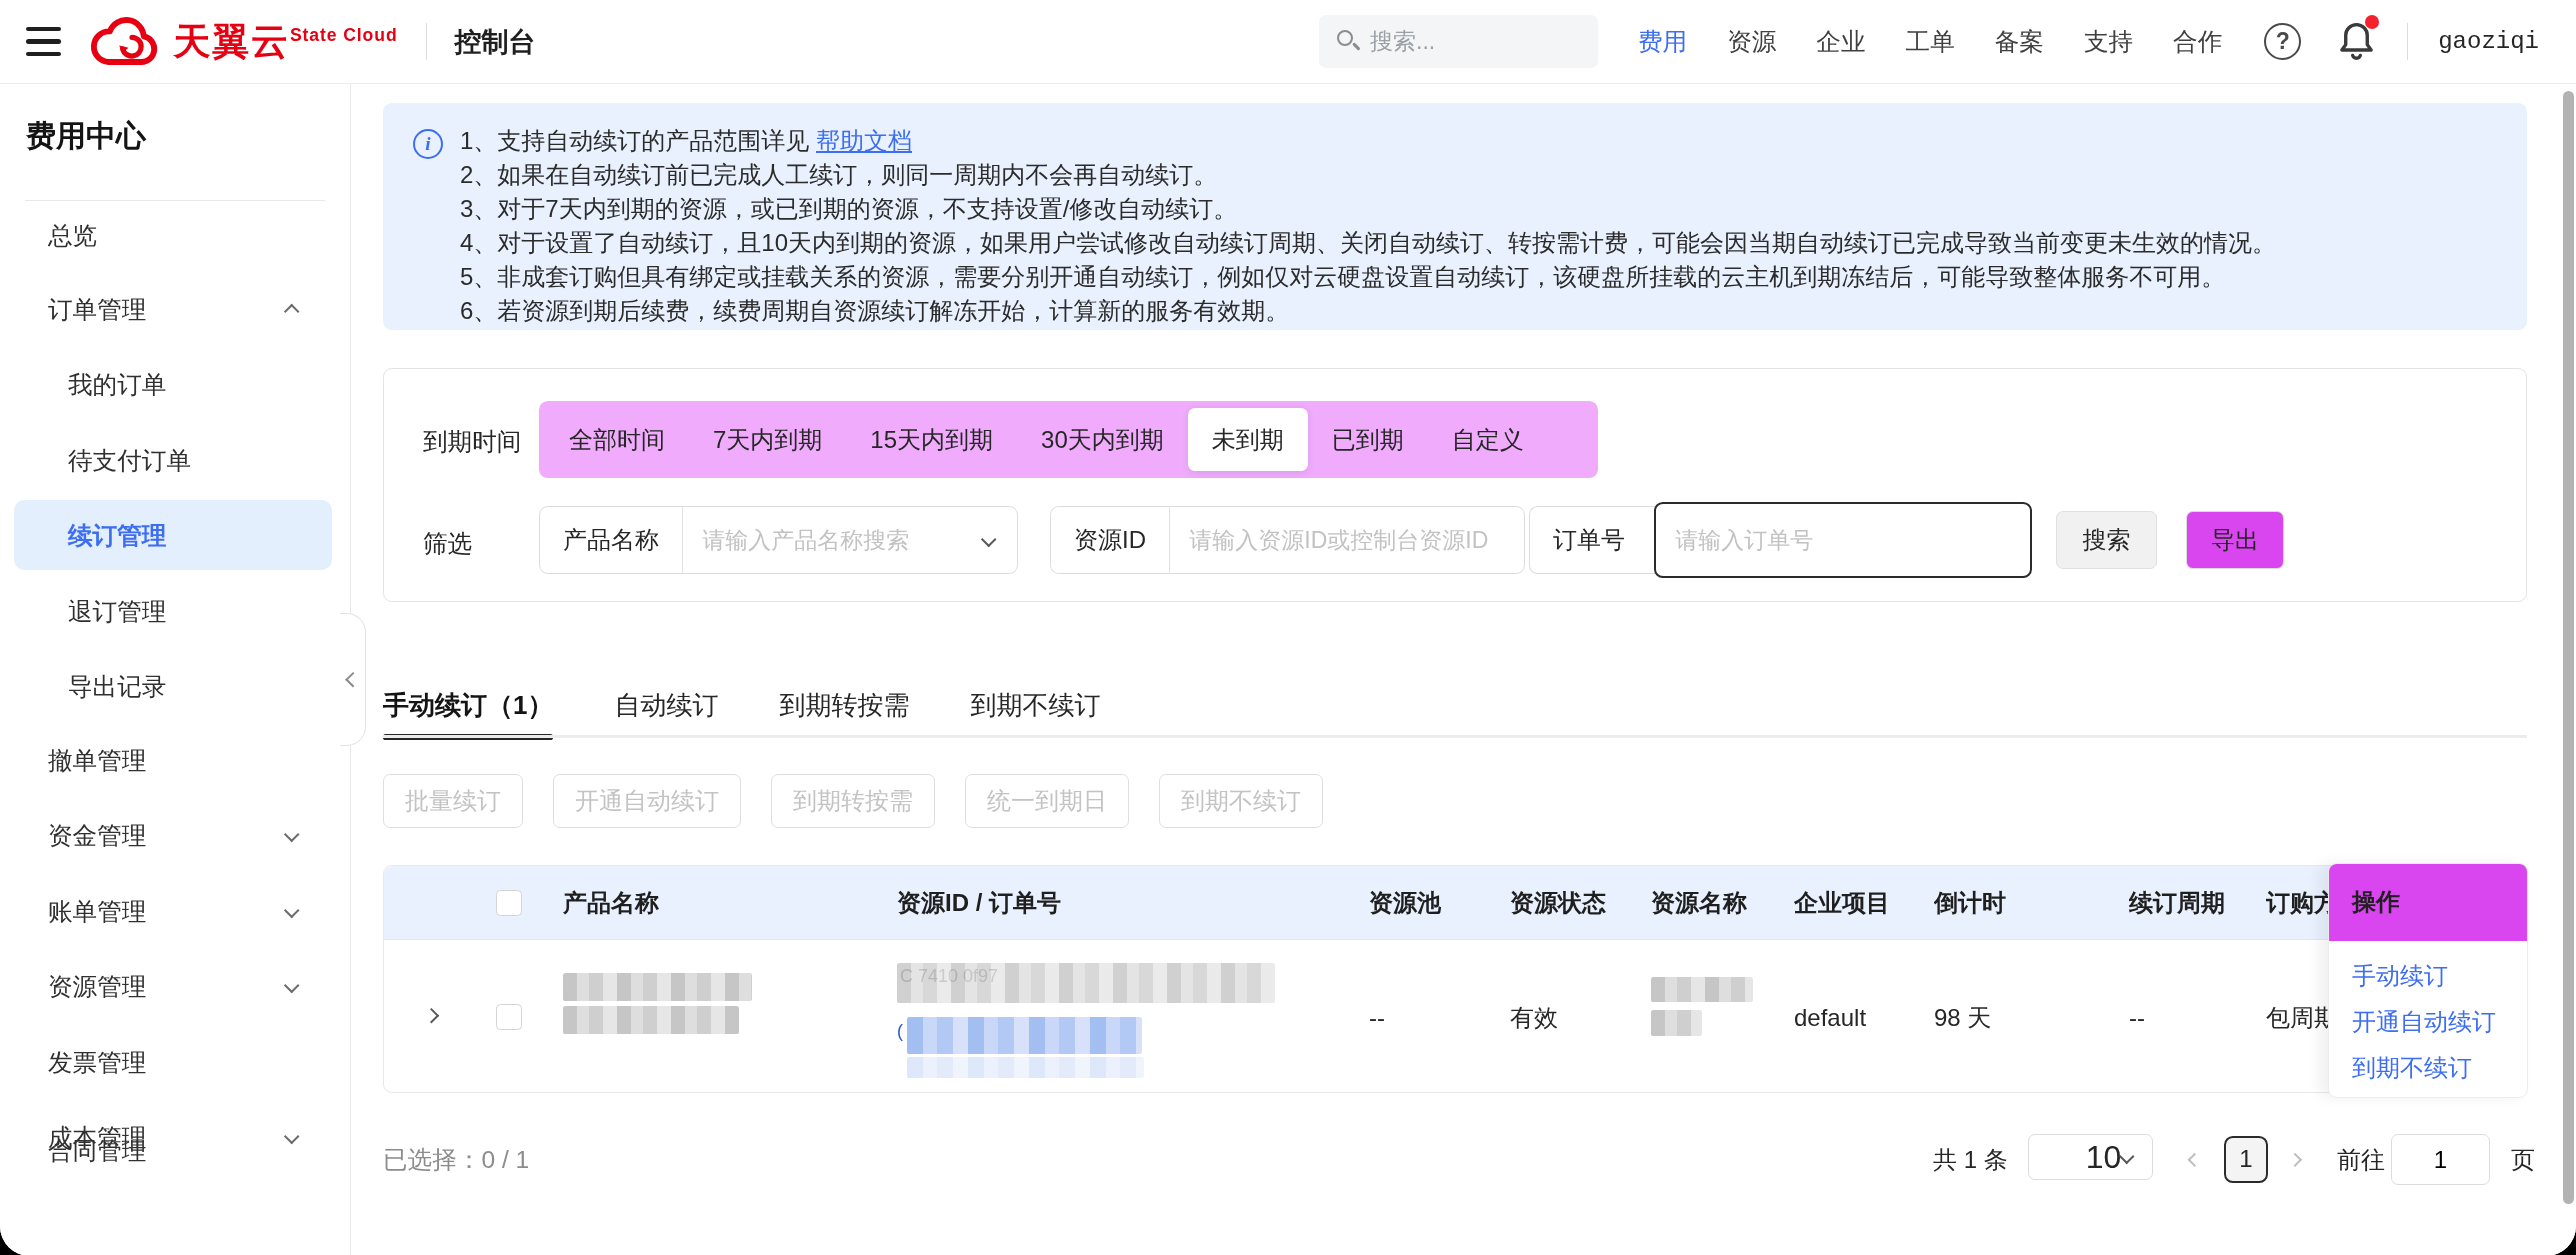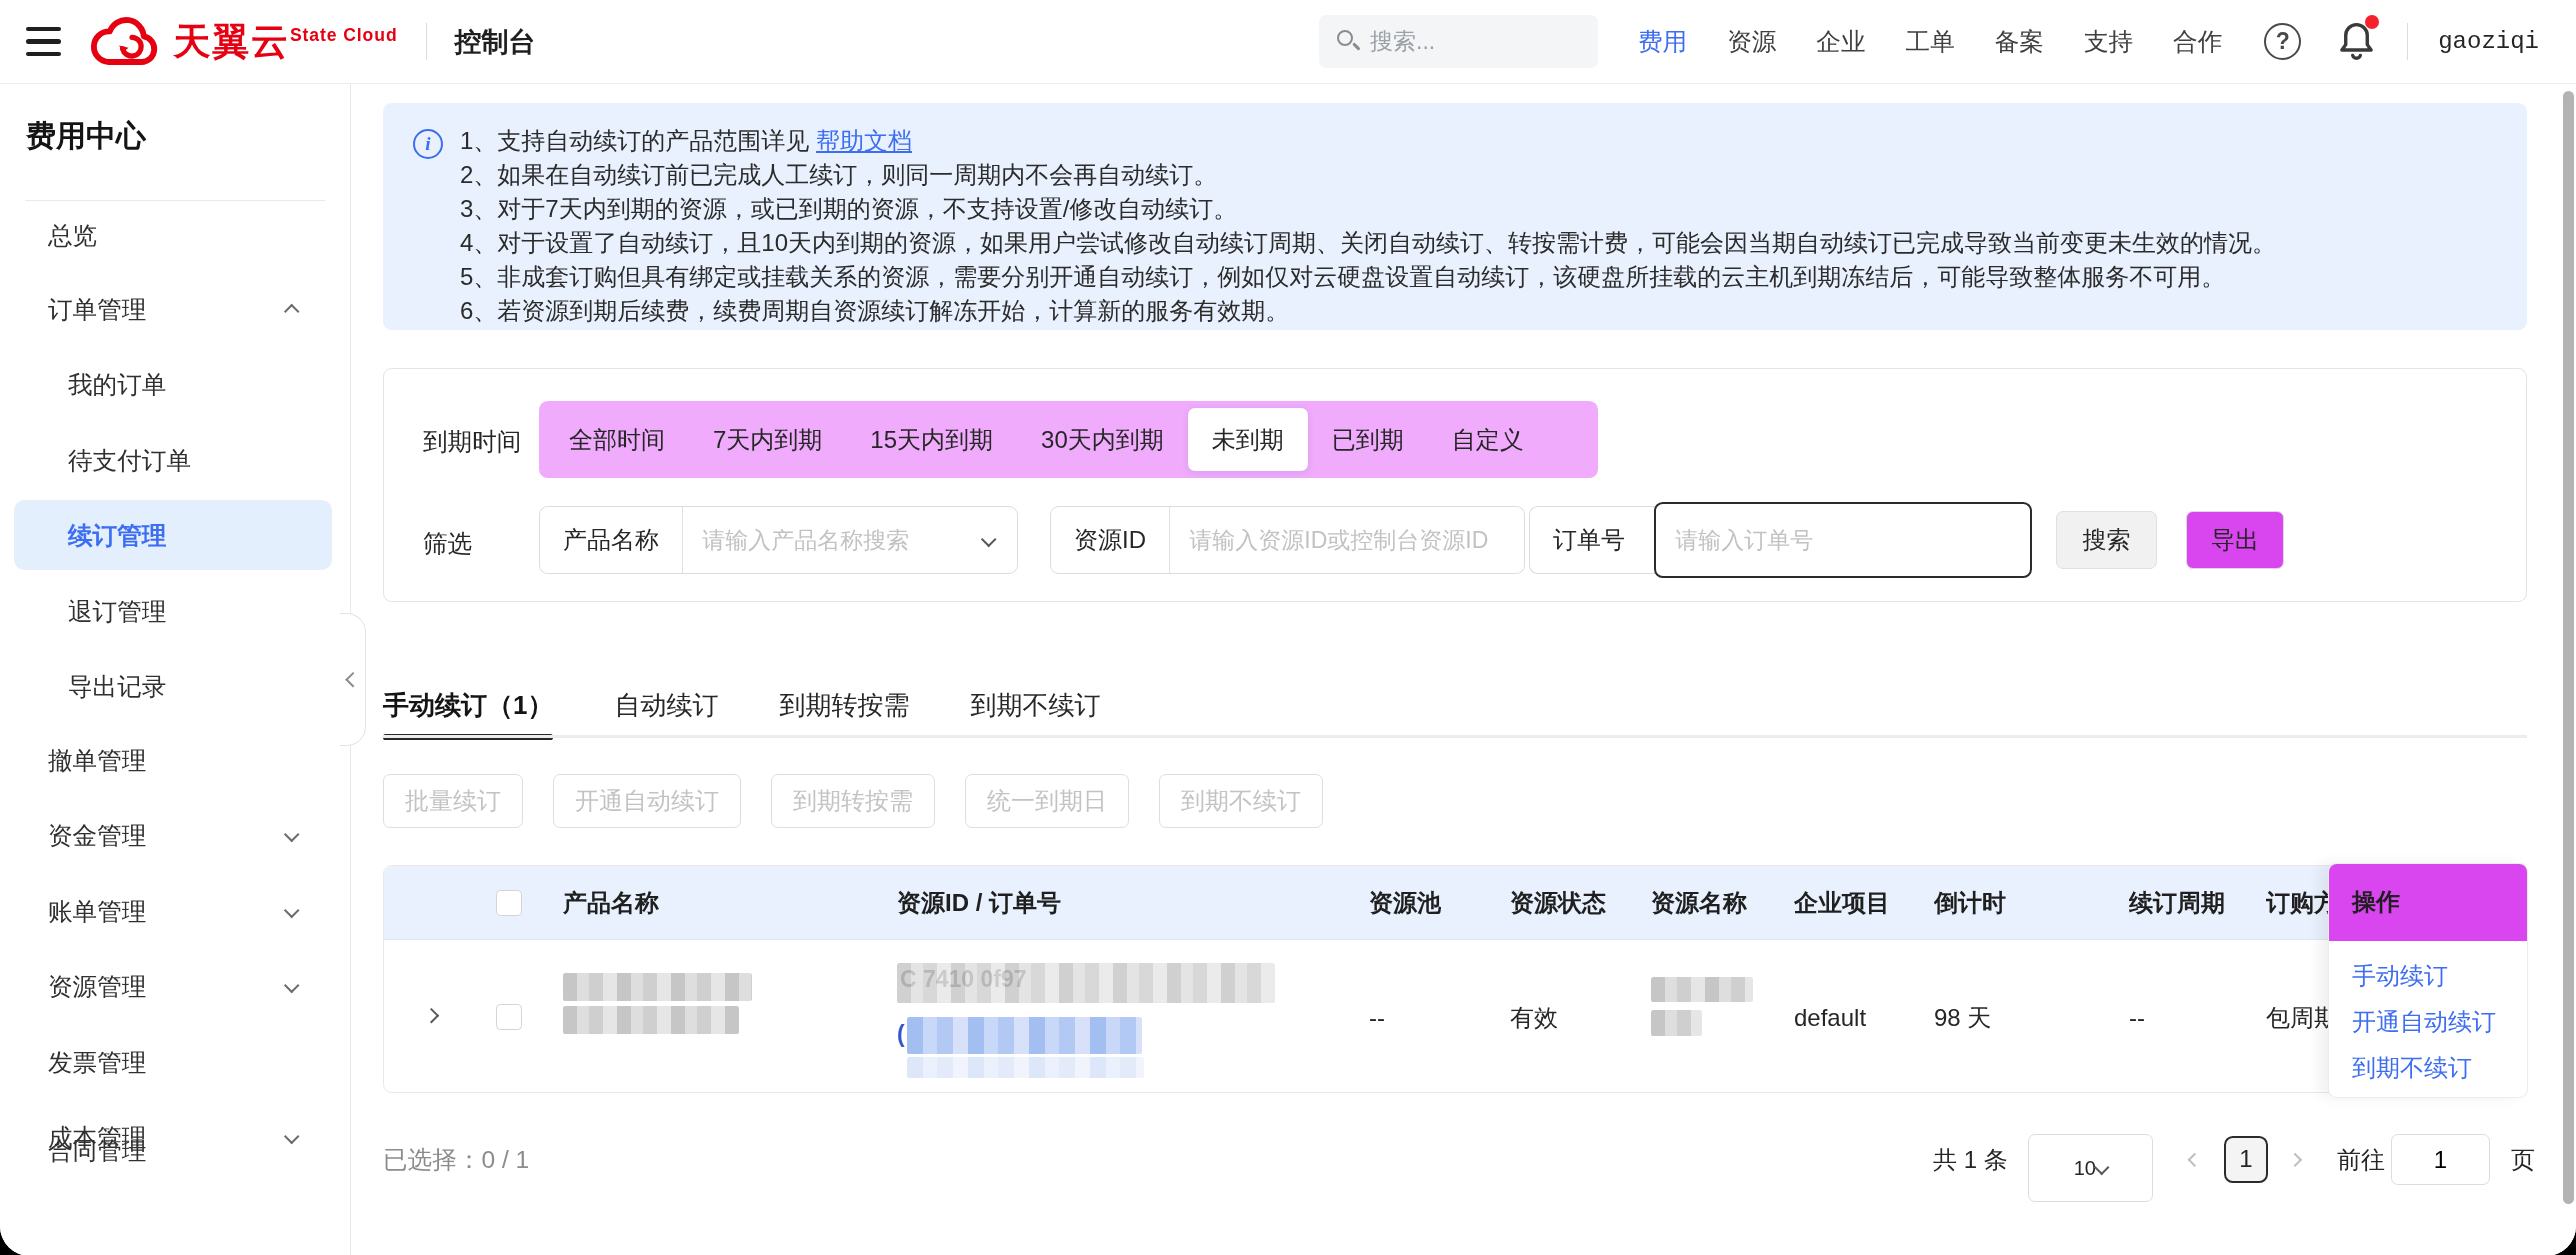--- a/index.html
+++ b/index.html
@@ -115,35 +115,35 @@
   .thead { position:absolute; left:0; top:0; right:0; height:74px; background:#e8f1fd; border-radius:8.8px 8.8px 0 0;
            border-bottom:0.9px solid #dfe7f2; }
   .th { position:absolute; top:0; height:74px; display:flex; align-items:center; font-size:24px; font-weight:700;
         color:#1f1f1f; white-space:nowrap; overflow:hidden; }
   .td { position:absolute; display:flex; align-items:center; font-size:24px; color:#262626; white-space:nowrap; overflow:hidden; }
   .checkbox { width:26px; height:26px; border:1.8px solid #d4d4d4; border-radius:4.4px; background:#fff; cursor:pointer; }
   .mosaic { background:repeating-linear-gradient(90deg,#c6c6c6 0 14px,#dedede 14px 26px,#cfcfcf 26px 40px,#e6e6e6 40px 54px);
             border-radius:2.6px; position:absolute; }
   .mosaic.blue { background:repeating-linear-gradient(90deg,#8fb0ee 0 16px,#bccff7 16px 30px,#a2bdf2 30px 46px,#cfdaf8 46px 61px); }
   .mosaic.faint { opacity:.30; }
-  .frag { position:absolute; font-size:23px; color:#4d4d4d; z-index:0;font-weight:bold; }
+  .frag { position:absolute; font-size:18px; color:#4d4d4d; z-index:0; }
   .mosaic.overlay { opacity:.82; z-index:1; }
   .op-col { position:absolute; left:1944px; top:-3.5px; width:200px; height:235px; background:#fff; border:0.9px solid #ececec;
             border-radius:8.8px; box-shadow:-8.8px 0 14px rgba(0,0,0,.06); overflow:hidden; }
   .op-col .op-head { height:77px; background:#d946ef; display:flex; align-items:center; padding-left:23px; font-size:24px;
                      font-weight:700; color:#1f1f1f; }
   .op-links { padding:12.3px 0 0 23px; display:flex; flex-direction:column; }
   .op-links a { color:#3d6ef2; font-size:24px; line-height:46px; cursor:pointer; text-decoration:none; }
 
   
   .footer-row { position:absolute; left:32px; top:1050px; width:2144px; height:51px; font-size:24.6px; }
   .sel-text { position:absolute; left:0; top:0; line-height:51px; color:#8c8c8c; }
   .total-text { position:absolute; left:1550px; line-height:51px; color:#262626; font-size:24px; }
-  .psize { position:absolute; left:1645px; width:125px; height:68px; border:0.9px solid #dcdcdc; border-radius:7px;
-           display:flex; align-items:center; justify-content:center; padding:0 19.3px; font-size:20px; cursor:pointer; }
+  .psize { position:absolute; left:1645px; width:125px; height:46px; border:0.9px solid #dcdcdc; border-radius:7px;
+           display:flex; align-items:center; justify-content:flex-end; padding:0 19.3px; font-size:32px; cursor:pointer; }
   .pg-arrow { position:absolute; top:0; height:51px; display:flex; align-items:center; cursor:pointer; }
   .pg-arrow .chev { border-color:#bfbfbf; width:9.7px; height:9.7px; }
   .pg-cur { position:absolute; left:1841px; top:1.8px; width:44px; height:47px; border:2.6px solid #2b2b2b; border-radius:8.8px;
             background:#f4f4f4; display:flex; align-items:center; justify-content:center; font-size:24px; cursor:pointer; }
   .goto-label { position:absolute; left:1954px; line-height:51px; font-size:24px; }
   .goto-input { position:absolute; left:2008px; top:0; width:99px; height:51px; border:0.9px solid #dcdcdc; border-radius:7px;
                 text-align:center; font-size:24px; outline:none; font-family:"Liberation Sans","DejaVu Sans",sans-serif; }
   .page-unit { position:absolute; left:2128px; line-height:51px; font-size:24px; }
 
   .scroll-thumb { position:absolute; right:1.8px; top:91px; width:11.4px; height:1113px; background:#b3b3b3; border-radius:6.1px; z-index:40; }

